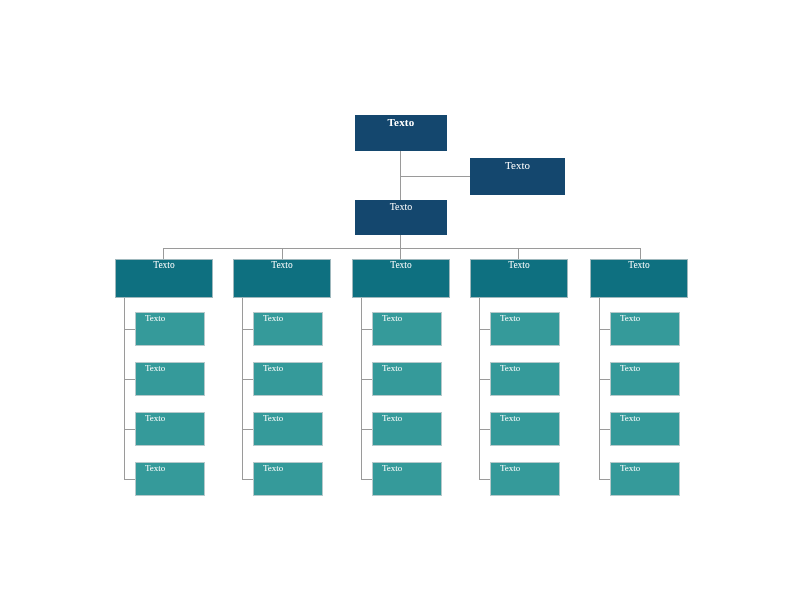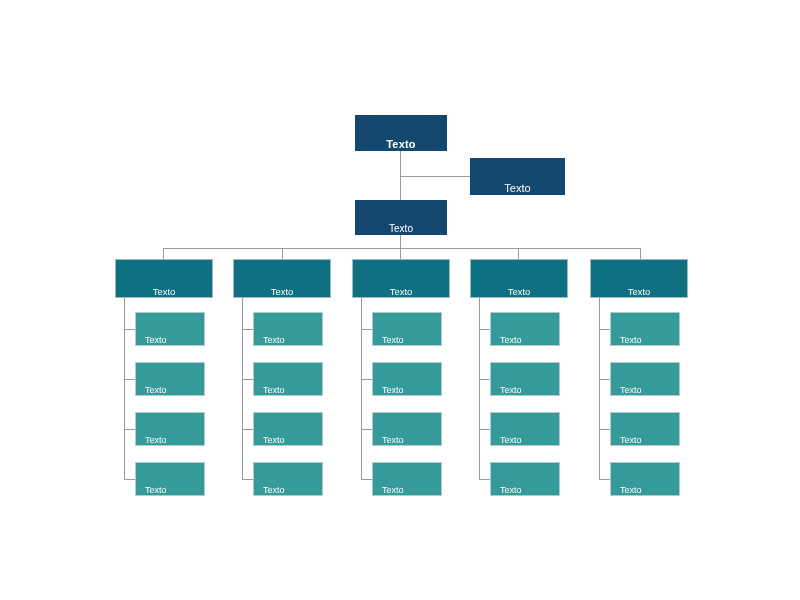--- a/index.html
+++ b/index.html
@@ -24,24 +24,25 @@
     background: #9a9a9a;
   }
   .conn-v { width: 1px; }
   .conn-h { height: 1px; }
 
   
   .node {
     position: absolute;
     box-sizing: border-box;
     display: flex;
-    align-items: flex-end;
+    align-items: flex-start;
     color: #ffffff;
     white-space: nowrap;
     overflow: hidden;
+    font-family: Liberation Serif, serif;
   }
   .node-l1 {
     background: #14476E;
     border: 1px solid #14476E;
     justify-content: center;
     font-size: 11px;
     font-weight: bold;
     letter-spacing: 0.2px;
   }
   .node-l1b {

